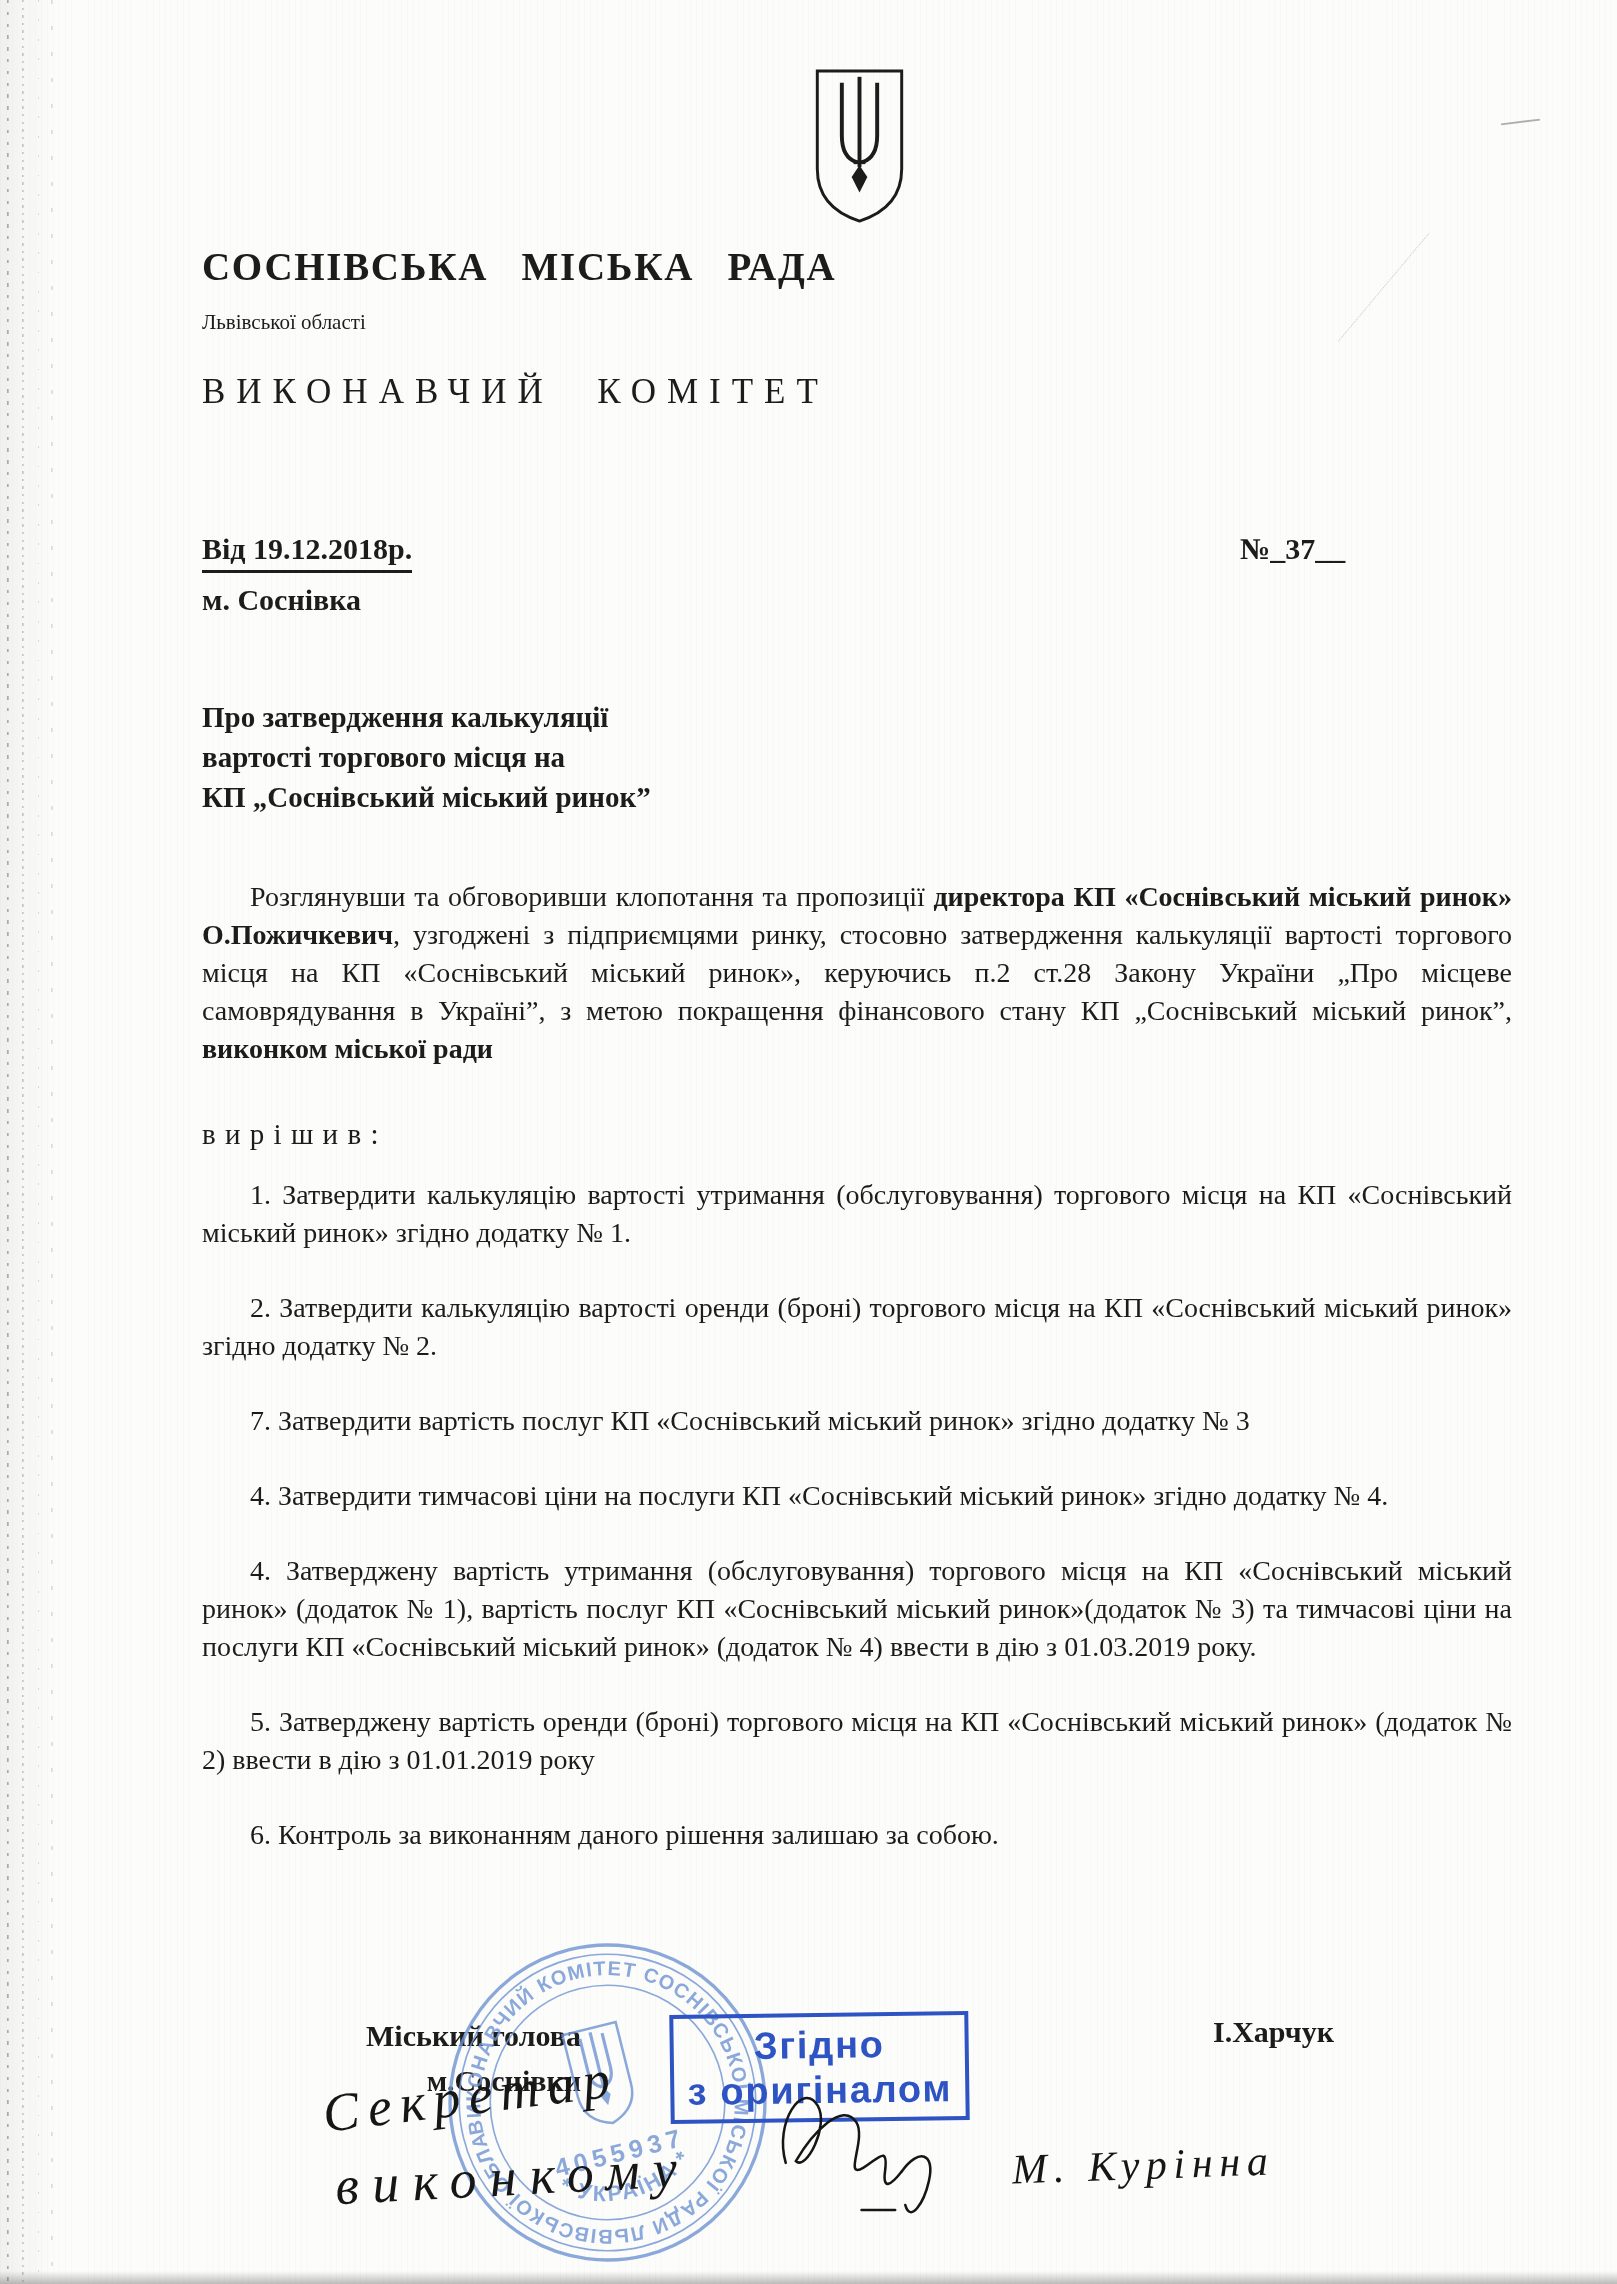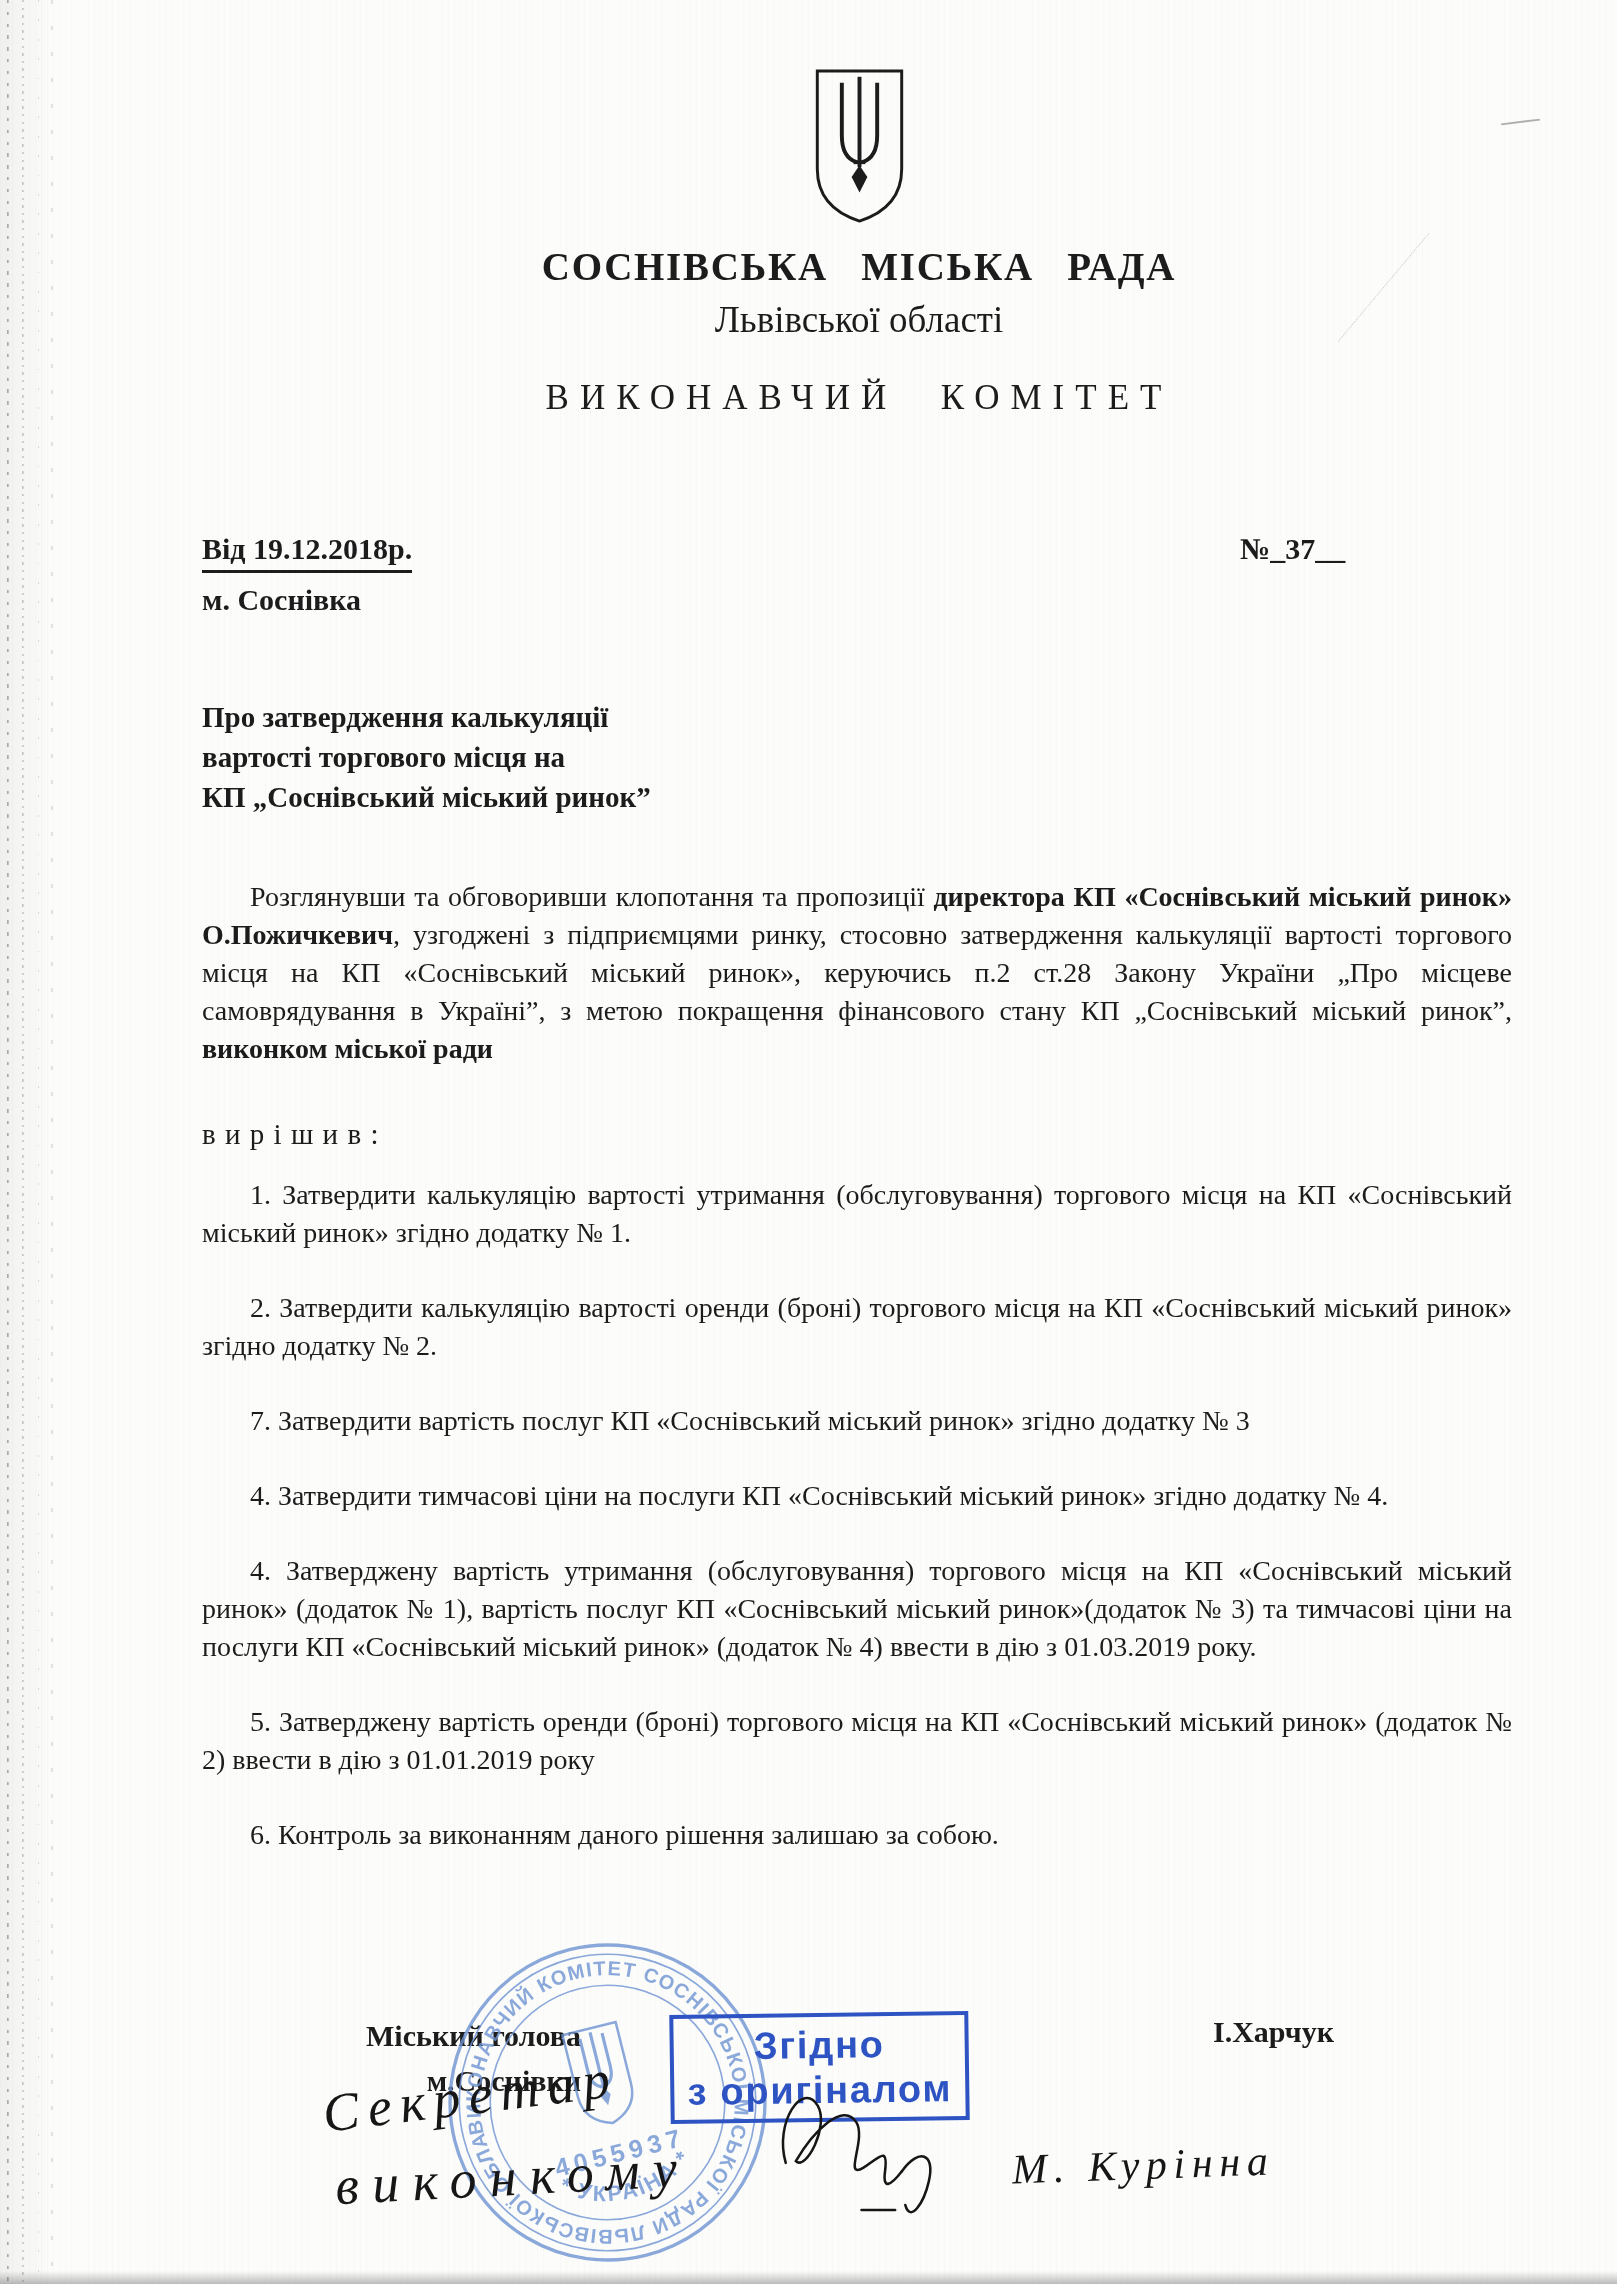--- a/index.html
+++ b/index.html
@@ -26,24 +26,24 @@
     background-position:0 0, 6.7px 0, 22px 0, 38px 0, 51px 0;
     background-repeat:no-repeat;
   }
   .bottom-edge{
     position:absolute;left:0;bottom:0;width:1617px;height:13.5px;pointer-events:none;
     background:linear-gradient(180deg, rgba(0,0,0,0), rgba(90,90,90,.40));
   }
   .mark-dash{position:absolute;left:1501px;top:121px;width:39px;border-top:2.5px solid #8d8d8d;transform:rotate(-7deg);opacity:.7;}
   .mark-dotted{position:absolute;left:1383px;top:217px;height:141px;border-left:1.7px dotted #9b9b9b;transform:rotate(40deg);opacity:.5;}
 
-  .header{position:absolute;left:202px;top:67px;width:1314px;text-align:center;}
+  .header{position:absolute;left:202px;top:67px;width:1314px;}
   .emblem{display:block;margin:0 auto;}
   .org-name{margin-top:20px;font-size:39px;font-weight:bold;letter-spacing:1.7px;word-spacing:22px;}
-  .region{margin-top:9px;font-size:37px;}
+  .region{margin-top:21px;font-size:21px;}
   .committee{margin-top:37px;font-size:35px;font-weight:normal;letter-spacing:11px;word-spacing:23.6px;}
   .doc-type{margin-top:35px;font-size:39px;font-weight:bold;letter-spacing:17.7px;}
 
   .meta-row{position:absolute;left:202px;top:532px;width:1314px;font-size:30px;font-weight:bold;}
   .date-line{display:inline-block;border-bottom:3.4px solid #1d1d1d;padding-bottom:4px;}
   .doc-number{position:absolute;left:1038px;top:0;}
   .place{margin-top:10px;}
 
   .subject{position:absolute;left:202px;top:697px;font-size:29px;font-weight:bold;line-height:40px;}
 

